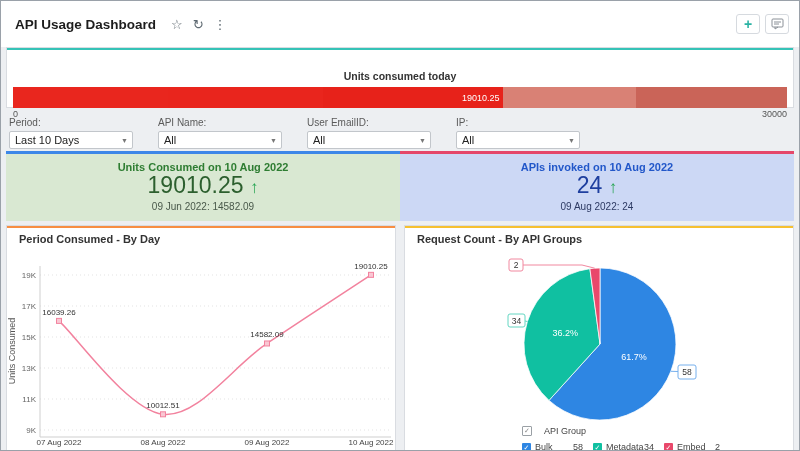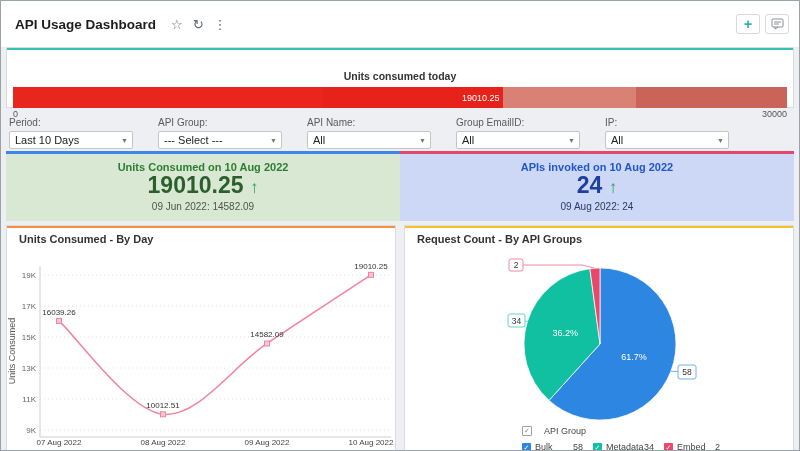--- a/index.html
+++ b/index.html
@@ -27,21 +27,21 @@
   .filters{display:flex;gap:25px;padding:9px 0 0 3px;height:34px;}
   .filter{width:124px;}
   .filter label{font-size:10px;color:#5a5a5a;display:block;margin-bottom:3px;}
   .select{position:relative;background:#fff;border:1px solid #c2c6cb;border-radius:2px;height:18px;line-height:16px;font-size:11px;color:#222;padding:0 14px 0 5px;box-sizing:border-box;white-space:nowrap;overflow:hidden;}
   .select .caret{position:absolute;right:4px;top:1px;font-size:7px;color:#777;}
   
   .kpi-row{display:flex;gap:0;height:70px;margin-bottom:4px;}
   .kpi{flex:1;display:flex;flex-direction:column;align-items:center;box-sizing:border-box;}
   .kpi-accent{height:3px;width:100%;}
   .kpi-title{font-size:11px;font-weight:bold;margin-top:7px;}
-  .kpi-value{font-size:23px;font-weight:bold;line-height:25px;text-align:center;}
+  .kpi-value{font-size:23px;font-weight:normal;line-height:25px;text-align:center;}
   .kpi-value .arrow{font-size:17px;}
   .kpi-sub{font-size:10px;margin-top:1px;}
   
   .charts-row{display:flex;gap:8px;height:237px;}
   .chart-panel{flex:1;position:relative;overflow:hidden;}
   .chart-title{position:absolute;top:7px;left:12px;font-size:11px;font-weight:bold;color:#333;z-index:2;}
   svg.chart{position:absolute;left:0;top:2px;width:388px;height:233px;}
   .legend{position:absolute;left:117px;top:200px;font-size:9px;color:#444;z-index:2;}
   .legend-head{display:flex;align-items:center;gap:12px;margin-bottom:6px;}
   .cb{width:8px;height:8px;border:1px solid #9aa0a5;background:#fff;color:#888;font-size:7px;line-height:8px;text-align:center;border-radius:1px;}
@@ -92,29 +92,25 @@
         <span>30000</span>
       </div>
     </section>
 
     <div class="filters">
       <div class="filter">
         <label>Period:</label>
         <div class="select"><span>Last 10 Days</span><span class="caret">▼</span></div>
       </div>
       <div class="filter">
-        <label>API Group:</label>
-        <div class="select"><span>--- Select ---</span><span class="caret">▼</span></div>
-      </div>
-      <div class="filter">
         <label>API Name:</label>
         <div class="select"><span>All</span><span class="caret">▼</span></div>
       </div>
       <div class="filter">
-        <label>Group EmailID:</label>
+        <label>User EmailID:</label>
         <div class="select"><span>All</span><span class="caret">▼</span></div>
       </div>
       <div class="filter">
         <label>IP:</label>
         <div class="select"><span>All</span><span class="caret">▼</span></div>
       </div>
     </div>
 
     <div class="kpi-row">
       <section class="kpi" style="background: rgb(217, 232, 210);">
@@ -127,21 +123,21 @@
         <div class="kpi-accent" style="background: rgb(229, 71, 106);"></div>
         <div class="kpi-title" style="color: rgb(34, 87, 201);">APIs invoked on 10 Aug 2022</div>
         <div class="kpi-value" style="color: rgb(30, 63, 159);"><span>24</span> <span class="arrow" style="color: rgb(38, 165, 82);">↑</span></div>
         <div class="kpi-sub" style="color: rgb(45, 58, 99);">09 Aug 2022: 24</div>
       </section>
     </div>
 
     <div class="charts-row">
       <section class="panel chart-panel">
         <div class="accent" id="line-accent" style="background: rgb(247, 142, 67);"></div>
-        <div class="chart-title">Units Consumed - By Day</div>
+        <div class="chart-title">Period Consumed - By Day</div>
         <svg class="chart" id="line-svg" viewBox="0 0 388 233">
             <line x1="33" y1="202" x2="384" y2="202" stroke="#dcdcdc" stroke-width="0.8" stroke-dasharray="1 3"></line>
             <text x="29" y="205" text-anchor="end" font-size="8" fill="#666">9K</text>
             <line x1="33" y1="171" x2="384" y2="171" stroke="#dcdcdc" stroke-width="0.8" stroke-dasharray="1 3"></line>
             <text x="29" y="174" text-anchor="end" font-size="8" fill="#666">11K</text>
             <line x1="33" y1="140" x2="384" y2="140" stroke="#dcdcdc" stroke-width="0.8" stroke-dasharray="1 3"></line>
             <text x="29" y="143" text-anchor="end" font-size="8" fill="#666">13K</text>
             <line x1="33" y1="109" x2="384" y2="109" stroke="#dcdcdc" stroke-width="0.8" stroke-dasharray="1 3"></line>
             <text x="29" y="112" text-anchor="end" font-size="8" fill="#666">15K</text>
             <line x1="33" y1="78" x2="384" y2="78" stroke="#dcdcdc" stroke-width="0.8" stroke-dasharray="1 3"></line>

